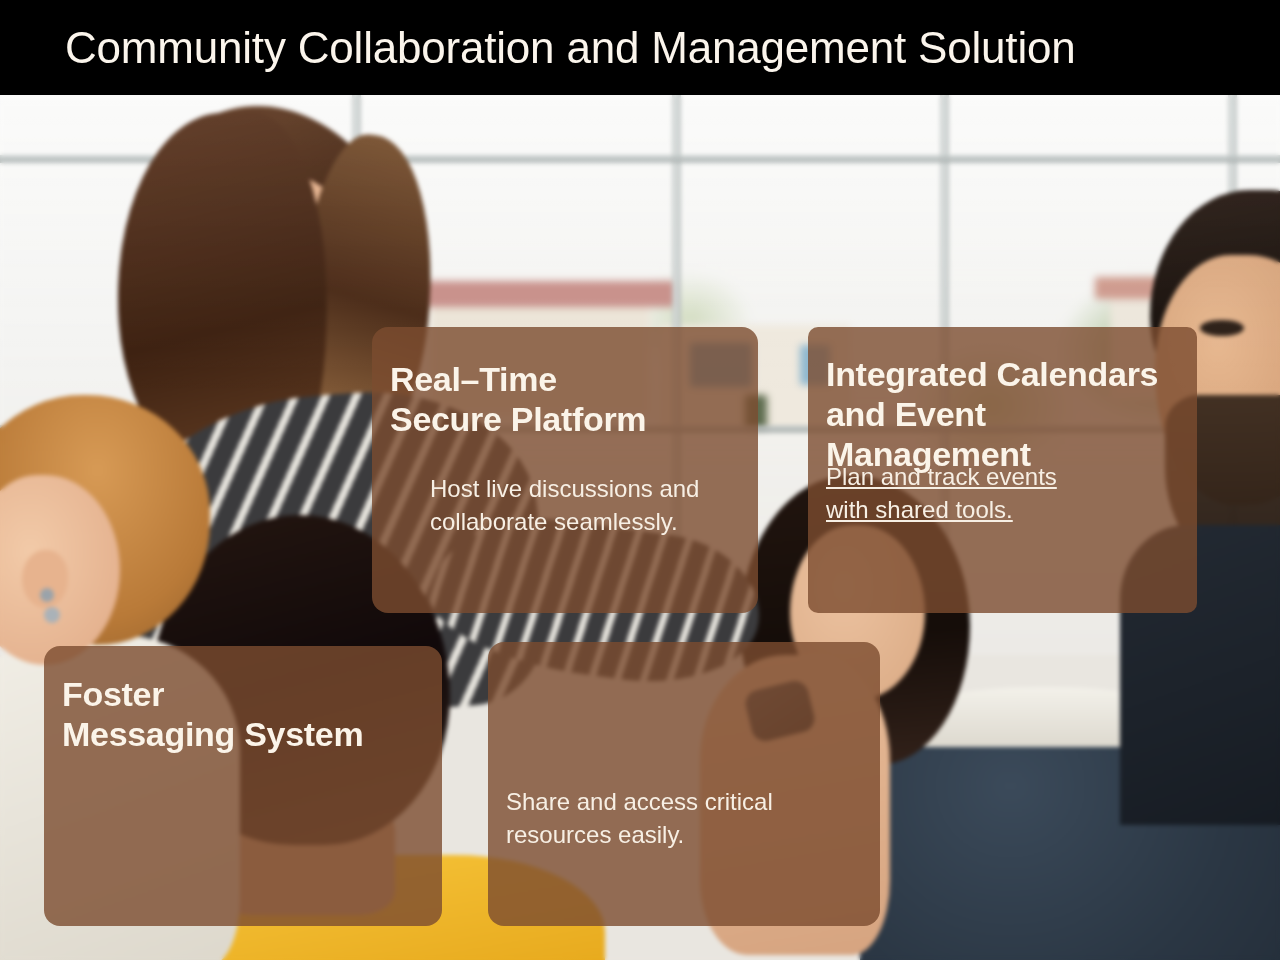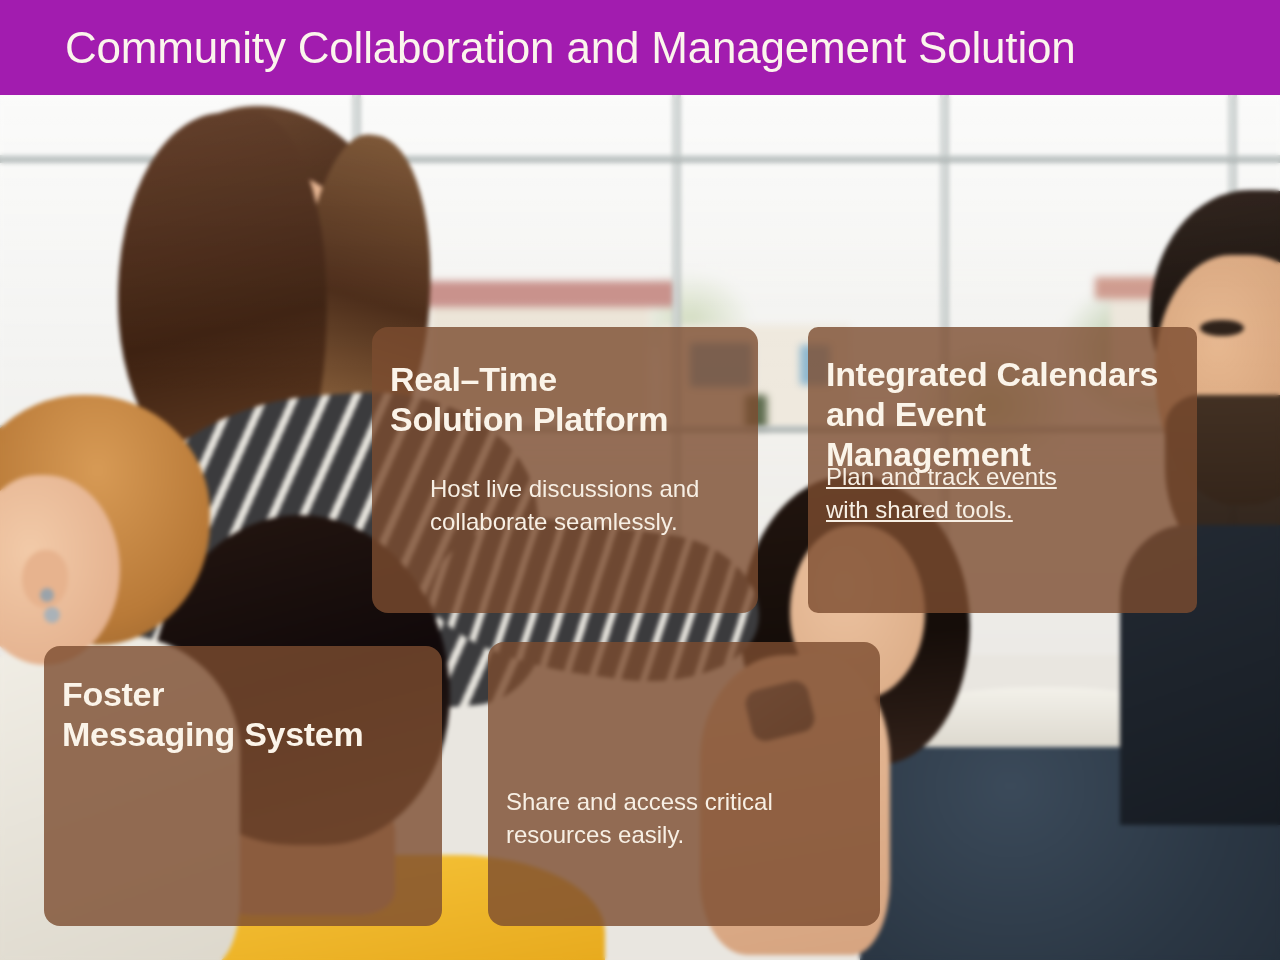--- a/index.html
+++ b/index.html
@@ -15,21 +15,21 @@
     width:1280px;
     height:960px;
     overflow:hidden;
   }
 
   
   #header-bar {
     position:absolute;
     left:0; top:0;
     width:1280px; height:95px;
-    background:#a21caf;
+    background:#000000;
     z-index:40;
   }
   #page-title {
     position:absolute;
     left:65px; top:50%;
     transform:translateY(-50%);
     font-size:44px;
     line-height:1.05;
     font-weight:400;
     color:#FBF5EC;
@@ -367,21 +367,21 @@
 
     <div class="layer" id="photo-blur-veil"></div>
   </div>
 
   <div id="header-bar">
     <div id="page-title">Community Collaboration and Management Solution</div>
   </div>
 
   <div class="card" id="card-meeting">
     <div class="card-title">Real–Time
-Solution Platform</div>
+Secure Platform</div>
     <div class="card-desc">Host live discussions and
 collaborate seamlessly.</div>
   </div>
 
   <div class="card" id="card-calendar">
     <div class="card-title">Integrated Calendars
 and Event Management</div>
     <div class="card-desc">Plan and track events
 with shared tools.</div>
   </div>

